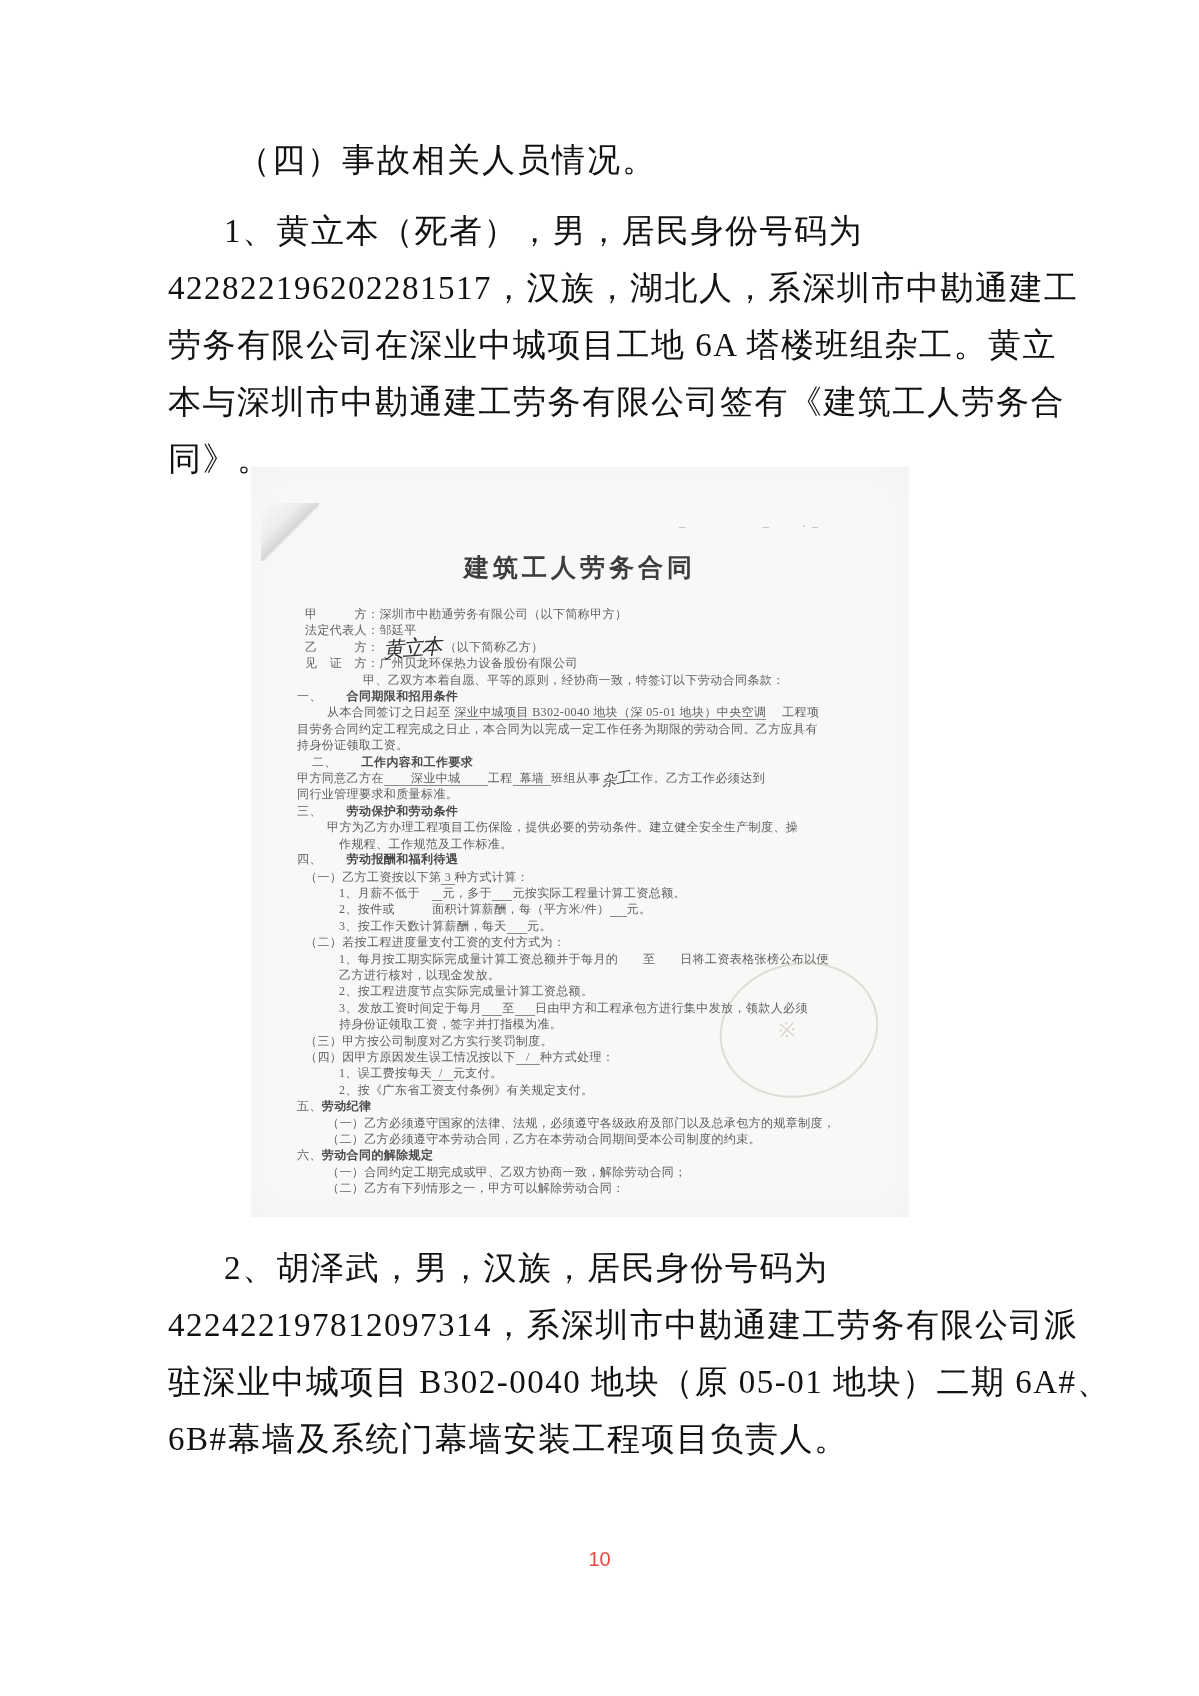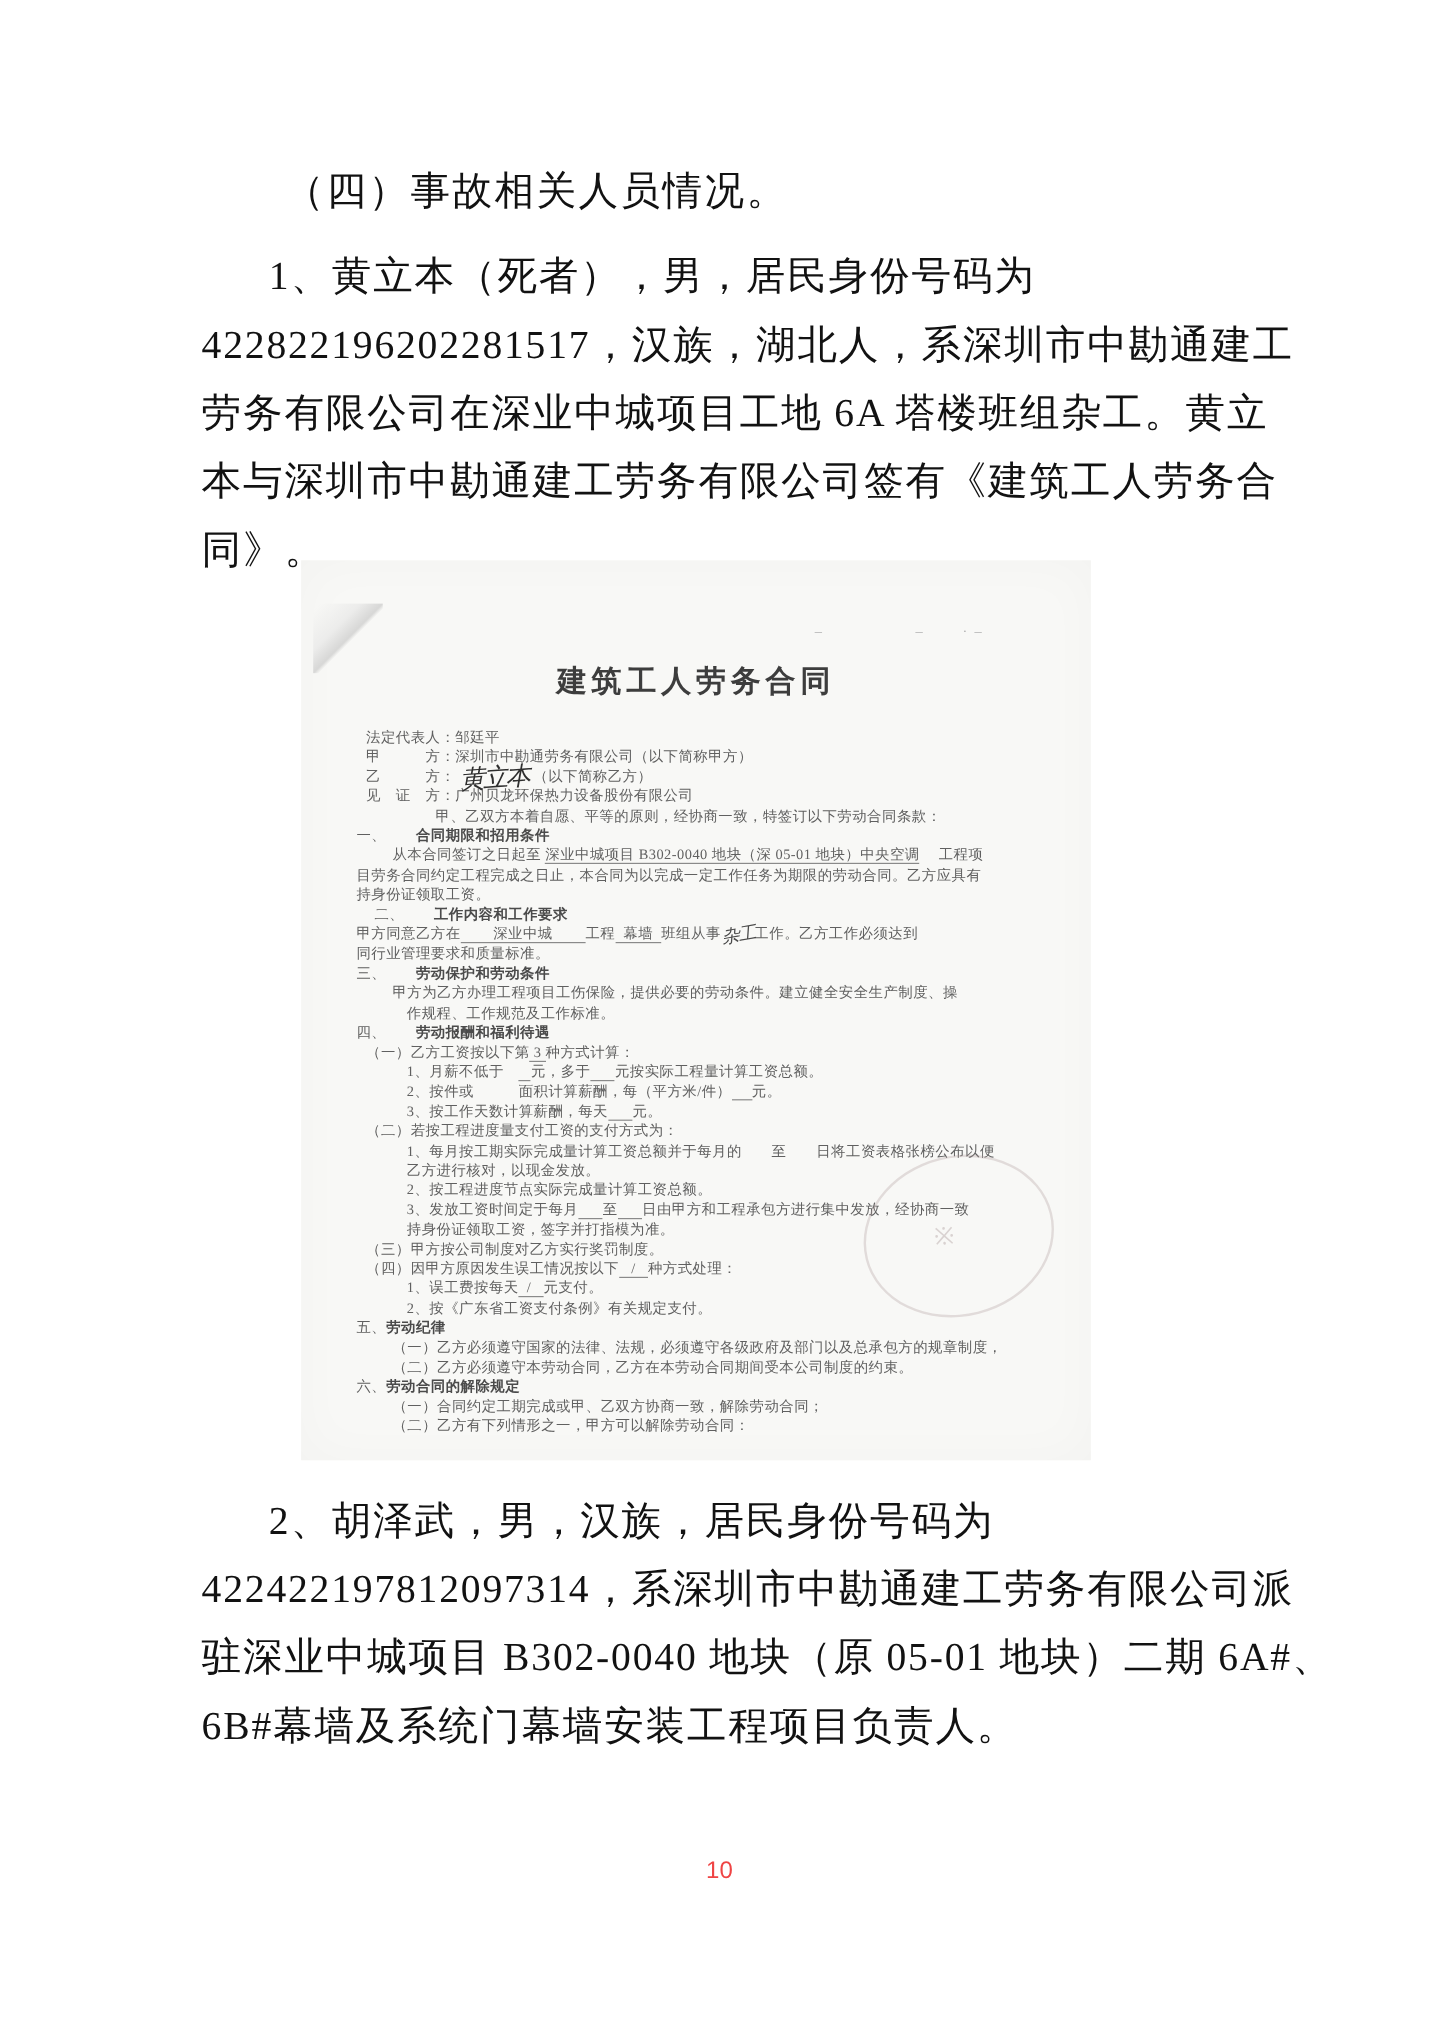--- a/index.html
+++ b/index.html
@@ -90,45 +90,45 @@
     <div class="bodyline"><span class="seg-n">劳务有限公司在深业中城项目工地 6A 塔楼班组杂工。黄立</span></div>
     <div class="bodyline"><span class="seg-n">本与深圳市中勘通建工劳务有限公司签有《建筑工人劳务合</span></div>
     <div class="bodyline"><span class="seg-n">同》。</span></div>
   </div>
 
 <div class="scan">
   <div class="fold-corner"></div>
   <div class="top-dashes">–        –   ·–</div>
   <div class="scan-title">建筑工人劳务合同</div>
   <div class="scan-lines">
+      <div class="scan-line" style="margin-left: 8px;"><span class="seg-n">甲　　　方：深圳市中勘通劳务有限公司（以下简称甲方）</span></div>
       <div class="scan-line" style="margin-left: 8px;"><span class="seg-n">法定代表人：邹廷平</span></div>
-      <div class="scan-line" style="margin-left: 8px;"><span class="seg-n">甲　　　方：深圳市中勘通劳务有限公司（以下简称甲方）</span></div>
       <div class="scan-line" style="margin-left: 8px;"><span class="seg-n">乙　　　方：</span><span class="seg-sig">黄立本</span><span class="seg-n">（以下简称乙方）</span></div>
       <div class="scan-line" style="margin-left: 8px;"><span class="seg-n">见　证　方：广州贝龙环保热力设备股份有限公司</span></div>
       <div class="scan-line" style="margin-left: 66px;"><span class="seg-n">甲、乙双方本着自愿、平等的原则，经协商一致，特签订以下劳动合同条款：</span></div>
       <div class="scan-line" style="margin-left: 0px;"><span class="seg-n">一、　　</span><span class="seg-b">合同期限和招用条件</span></div>
       <div class="scan-line" style="margin-left: 30px;"><span class="seg-n">从本合同签订之日起至 </span><span class="seg-u">深业中城项目 B302-0040 地块（深 05-01 地块）中央空调</span><span class="seg-n">　 工程项</span></div>
       <div class="scan-line" style="margin-left: 0px;"><span class="seg-n">目劳务合同约定工程完成之日止，本合同为以完成一定工作任务为期限的劳动合同。乙方应具有</span></div>
       <div class="scan-line" style="margin-left: 0px;"><span class="seg-n">持身份证领取工资。</span></div>
       <div class="scan-line" style="margin-left: 15px;"><span class="seg-n">二、　　</span><span class="seg-b">工作内容和工作要求</span></div>
       <div class="scan-line" style="margin-left: 0px;"><span class="seg-n">甲方同意乙方在</span><span class="seg-u">        深业中城        </span><span class="seg-n">工程</span><span class="seg-u">  幕墙  </span><span class="seg-n">班组从事</span><span class="seg-hw">杂工</span><span class="seg-n">工作。乙方工作必须达到</span></div>
       <div class="scan-line" style="margin-left: 0px;"><span class="seg-n">同行业管理要求和质量标准。</span></div>
       <div class="scan-line" style="margin-left: 0px;"><span class="seg-n">三、　　</span><span class="seg-b">劳动保护和劳动条件</span></div>
       <div class="scan-line" style="margin-left: 30px;"><span class="seg-n">甲方为乙方办理工程项目工伤保险，提供必要的劳动条件。建立健全安全生产制度、操</span></div>
       <div class="scan-line" style="margin-left: 42px;"><span class="seg-n">作规程、工作规范及工作标准。</span></div>
-      <div class="scan-line" style="margin-left: 0px;"><span class="seg-n">四、　　</span><span class="seg-b">劳动报酬和福利待遇</span></div>
+      <div class="scan-line" style="margin-left: 0px; font-family: Liberation Mono, monospace;"><span class="seg-n">四、　　</span><span class="seg-b">劳动报酬和福利待遇</span></div>
       <div class="scan-line" style="margin-left: 8px;"><span class="seg-n">（一）乙方工资按以下第</span><span class="seg-u"> 3 </span><span class="seg-n">种方式计算：</span></div>
       <div class="scan-line" style="margin-left: 42px;"><span class="seg-n">1、月薪不低于　</span><span class="seg-u">   </span><span class="seg-n">元，多于</span><span class="seg-u">      </span><span class="seg-n">元按实际工程量计算工资总额。</span></div>
       <div class="scan-line" style="margin-left: 42px;"><span class="seg-n">2、按件或　　　面积计算薪酬，每（平方米/件）</span><span class="seg-u">     </span><span class="seg-n">元。</span></div>
       <div class="scan-line" style="margin-left: 42px;"><span class="seg-n">3、按工作天数计算薪酬，每天</span><span class="seg-u">      </span><span class="seg-n">元。</span></div>
       <div class="scan-line" style="margin-left: 8px;"><span class="seg-n">（二）若按工程进度量支付工资的支付方式为：</span></div>
       <div class="scan-line" style="margin-left: 42px;"><span class="seg-n">1、每月按工期实际完成量计算工资总额并于每月的　　至　　日将工资表格张榜公布以便</span></div>
       <div class="scan-line" style="margin-left: 42px;"><span class="seg-n">乙方进行核对，以现金发放。</span></div>
       <div class="scan-line" style="margin-left: 42px;"><span class="seg-n">2、按工程进度节点实际完成量计算工资总额。</span></div>
-      <div class="scan-line" style="margin-left: 42px;"><span class="seg-n">3、发放工资时间定于每月</span><span class="seg-u">      </span><span class="seg-n">至</span><span class="seg-u">      </span><span class="seg-n">日由甲方和工程承包方进行集中发放，经协商一致</span></div>
+      <div class="scan-line" style="margin-left: 42px;"><span class="seg-n">3、发放工资时间定于每月</span><span class="seg-u">      </span><span class="seg-n">至</span><span class="seg-u">      </span><span class="seg-n">日由甲方和工程承包方进行集中发放，领款人必须</span></div>
       <div class="scan-line" style="margin-left: 42px;"><span class="seg-n">持身份证领取工资，签字并打指模为准。</span></div>
       <div class="scan-line" style="margin-left: 8px; font-family: Liberation Serif, serif;"><span class="seg-n">（三）甲方按公司制度对乙方实行奖罚制度。</span></div>
       <div class="scan-line" style="margin-left: 8px;"><span class="seg-n">（四）因甲方原因发生误工情况按以下</span><span class="seg-u">   /   </span><span class="seg-n">种方式处理：</span></div>
       <div class="scan-line" style="margin-left: 42px;"><span class="seg-n">1、误工费按每天</span><span class="seg-u">  /   </span><span class="seg-n">元支付。</span></div>
       <div class="scan-line" style="margin-left: 42px;"><span class="seg-n">2、按《广东省工资支付条例》有关规定支付。</span></div>
       <div class="scan-line" style="margin-left: 0px;"><span class="seg-n">五、</span><span class="seg-b">劳动纪律</span></div>
       <div class="scan-line" style="margin-left: 30px;"><span class="seg-n">（一）乙方必须遵守国家的法律、法规，必须遵守各级政府及部门以及总承包方的规章制度，</span></div>
       <div class="scan-line" style="margin-left: 30px;"><span class="seg-n">（二）乙方必须遵守本劳动合同，乙方在本劳动合同期间受本公司制度的约束。</span></div>
       <div class="scan-line" style="margin-left: 0px;"><span class="seg-n">六、</span><span class="seg-b">劳动合同的解除规定</span></div>
       <div class="scan-line" style="margin-left: 30px;"><span class="seg-n">（一）合同约定工期完成或甲、乙双方协商一致，解除劳动合同；</span></div>

